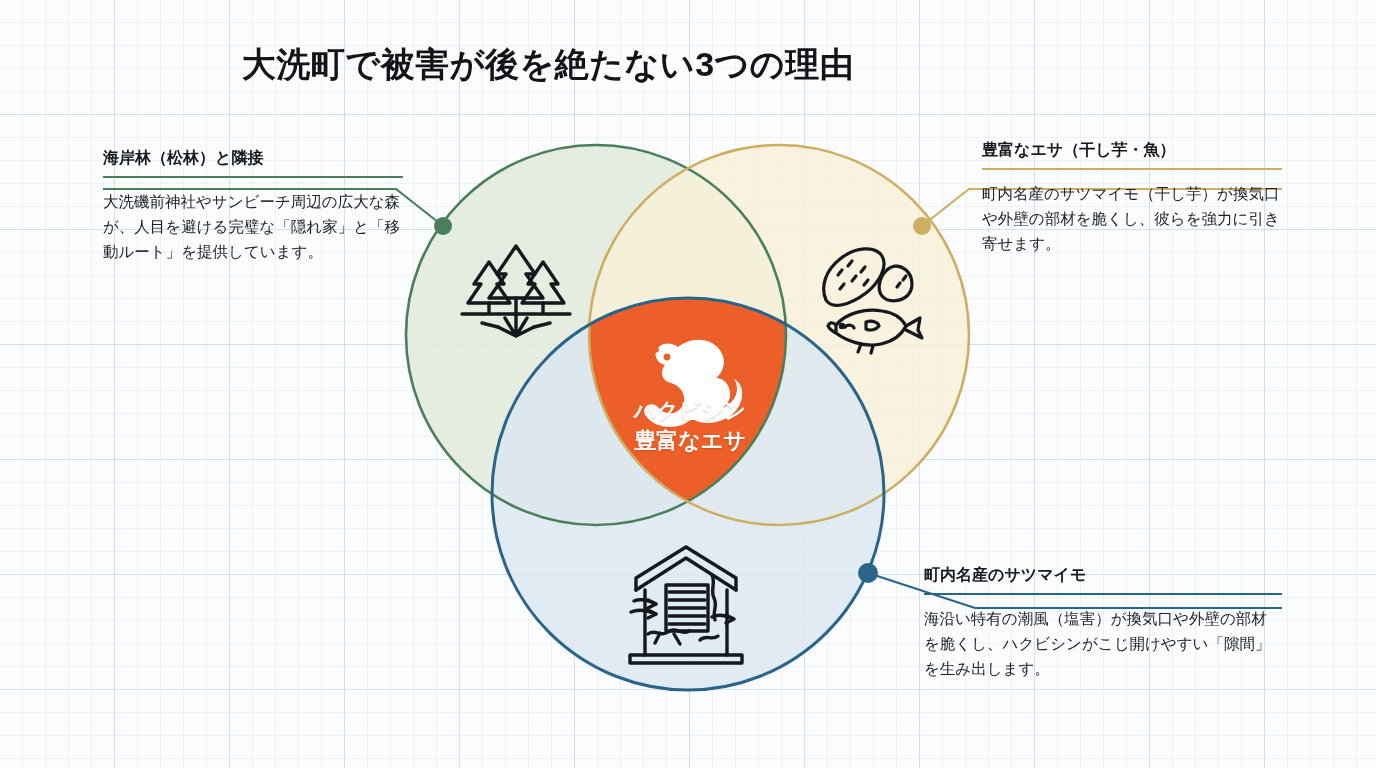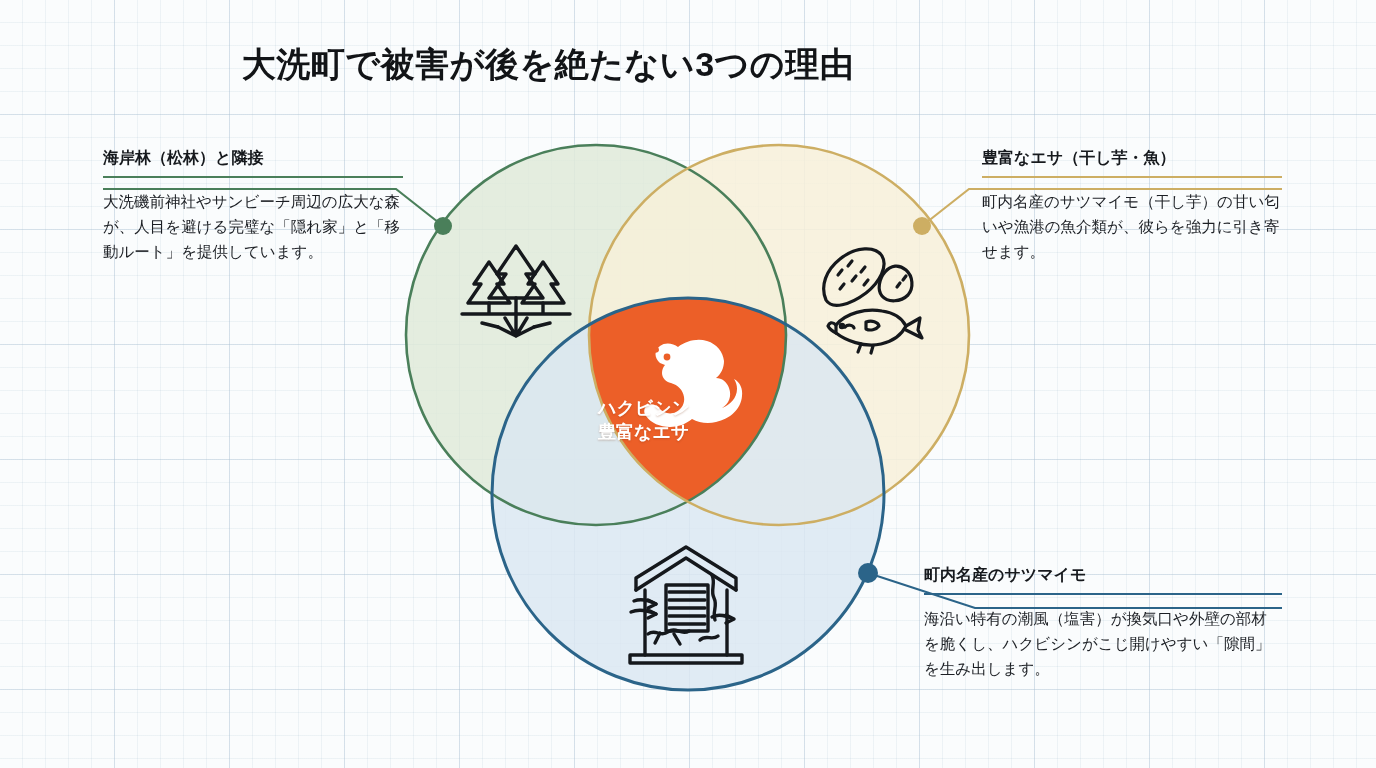--- a/index.html
+++ b/index.html
@@ -35,29 +35,29 @@
     white-space:nowrap;
   }
   .callout .rule{height:2px;margin-top:7px;width:100%;}
   .callout .body{
     margin-top:11px;font-size:15.5px;line-height:1.62;color:#1c1f24;
     font-weight:400;
   }
 
   #c-forest{left:103px;top:148px;width:300px;}
   #c-forest .rule{background:#4a7f5a;}
-  #c-food{left:982px;top:148px;width:300px;}
+  #c-food{left:982px;top:140px;width:300px;}
   #c-food .head{text-align:left;}
   #c-food .rule{background:#cdae63;}
   #c-salt{left:924px;top:565px;width:358px;}
   #c-salt .rule{background:#2b6489;}
 
   .center-label{
-    position:absolute;left:598px;top:396px;width:184px;
-    color:#ffffff;font-size:18px;font-weight:700;line-height:1.36;
+    position:absolute;left:598px;top:396px;width:184px;text-align:center;
+    color:#ffffff;font-size:22px;font-weight:700;line-height:1.36;
     text-shadow:0 1px 2px rgba(120,45,10,0.28);
     pointer-events:none;
   }
 </style>
 </head>
 <body>
 
 <div id="stage">
 
   <div class="title">大洗町で被害が後を絶たない3つの理由</div>
@@ -178,21 +178,21 @@
 
   <div class="callout" id="c-forest">
     <div class="head">海岸林（松林）と隣接</div>
     <div class="rule"></div>
     <div class="body">大洗磯前神社やサンビーチ周辺の広大な森が、人目を避ける完璧な「隠れ家」と「移動ルート」を提供しています。</div>
   </div>
 
   <div class="callout" id="c-food">
     <div class="head">豊富なエサ（干し芋・魚）</div>
     <div class="rule"></div>
-    <div class="body">町内名産のサツマイモ（干し芋）の甘い匂いや漁港の魚介類が、彼らを強力に引き寄せます。</div>
+    <div class="body">町内名産のサツマイモ（干し芋）が換気口や外壁の部材を脆くし、彼らを強力に引き寄せます。</div>
   </div>
 
   <div class="callout" id="c-salt">
     <div class="head">町内名産のサツマイモ</div>
     <div class="rule"></div>
     <div class="body">海沿い特有の潮風（塩害）が換気口や外壁の部材を脆くし、ハクビシンがこじ開けやすい「隙間」を生み出します。</div>
   </div>
 
 </div>
 

